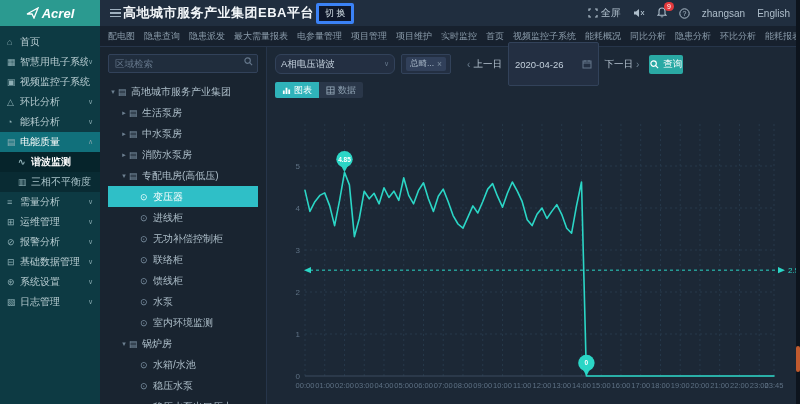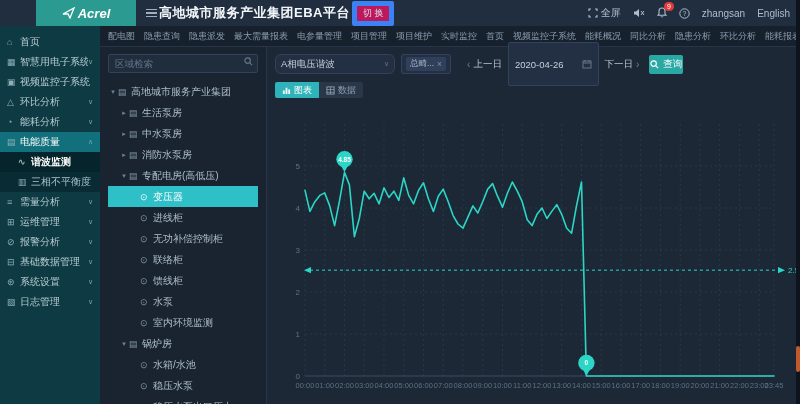--- a/index.html
+++ b/index.html
@@ -1,24 +1,24 @@
 <!DOCTYPE html>
 <html><head>
 <meta charset="utf-8">
 <style>
   html,body{margin:0;padding:0;background:#0e1520;font-family:"Liberation Sans",sans-serif;}
   .app{position:relative;width:800px;height:404px;background:#1c2836;overflow:hidden;color:#c3d0dc;}
   
-  .topbar{display:flex;height:26px;background:#202e3f;padding-left:36px;}
+  .topbar{display:flex;height:26px;background:#202e3f;}
   .logo{width:100px;background:#2b9a90;display:flex;align-items:center;justify-content:center;gap:3px;color:#fff;font-weight:bold;font-style:italic;font-size:13px;flex:0 0 100px;cursor:pointer;}
   .topbar-main{flex:1;display:flex;align-items:center;padding:0 10px;gap:2px;}
   .hamburger{display:flex;flex-direction:column;gap:2px;cursor:pointer;}
   .hamburger i{display:block;width:11px;height:1.5px;background:#9fb0bf;}
   .app-title{color:#f2f6f9;font-size:13px;font-weight:bold;letter-spacing:.5px;white-space:nowrap;}
-  .switch-btn{background:#be185d;border:5px solid #3b82f6;color:#d6e2ea;font-size:9px;border-radius:2px;padding:1px 6px;cursor:pointer;}
+  .switch-btn{background:#0f172a;border:3px solid #3b82f6;color:#d6e2ea;font-size:9px;border-radius:2px;padding:1px 6px;cursor:pointer;}
   .topbar-right{margin-left:auto;display:flex;align-items:center;gap:12px;font-size:10px;color:#aebecb;}
   .tb-ic{display:inline-flex;align-items:center;gap:3px;cursor:pointer;}
   .bell-wrap{position:relative;cursor:pointer;}
   .badge{position:absolute;top:-5px;right:-7px;background:#e4393c;color:#fff;font-size:7px;border-radius:7px;padding:0 3px;line-height:9px;}
   
   .body{display:flex;height:378px;}
   .sidebar{width:100px;flex:0 0 100px;background:#0d3a43;overflow:hidden;padding-top:6px;}
   .sb-item{display:flex;align-items:center;height:20px;padding:0 7px;font-size:10px;color:#b9cdd2;cursor:pointer;white-space:nowrap;}
   .sb-item .sb-ic{width:13px;font-size:9px;color:#8fb0b6;flex:0 0 13px;}
   .sb-item .sb-lb{flex:1;overflow:hidden;}

